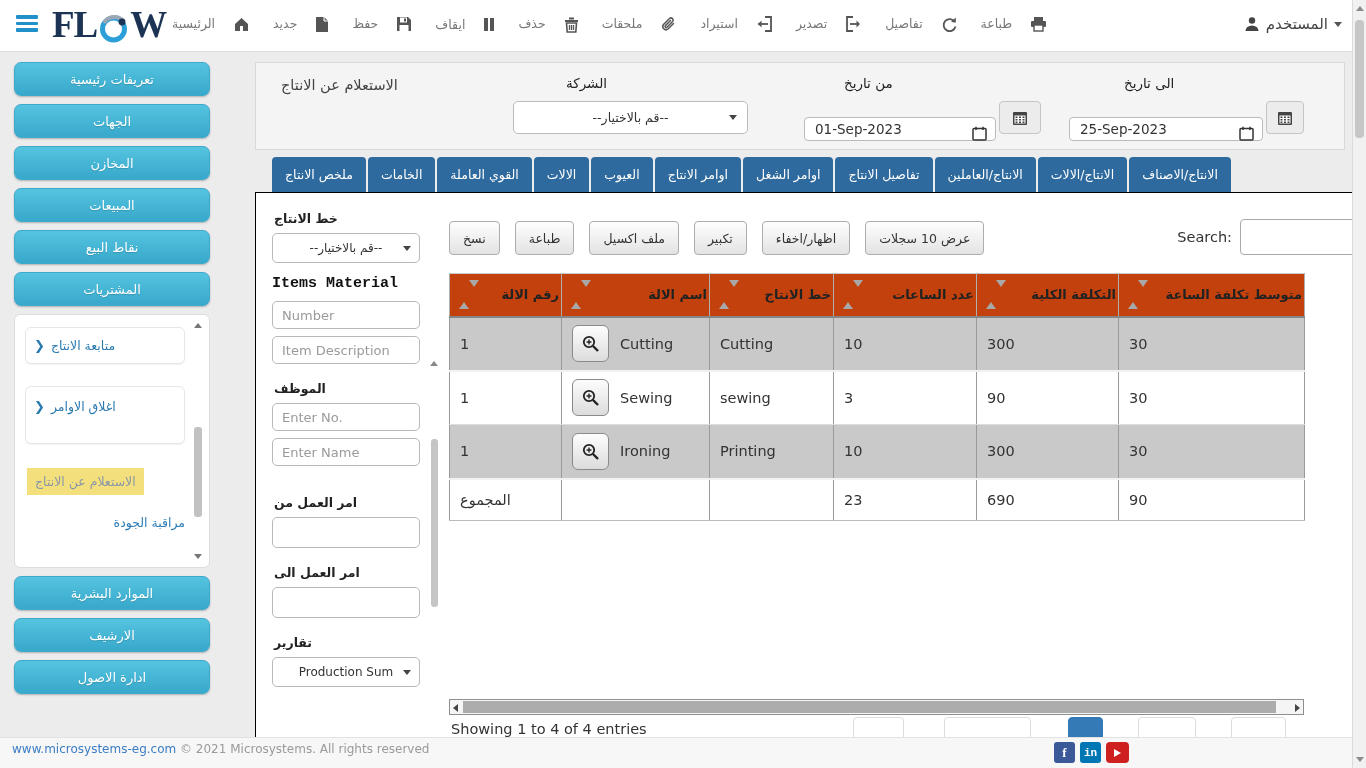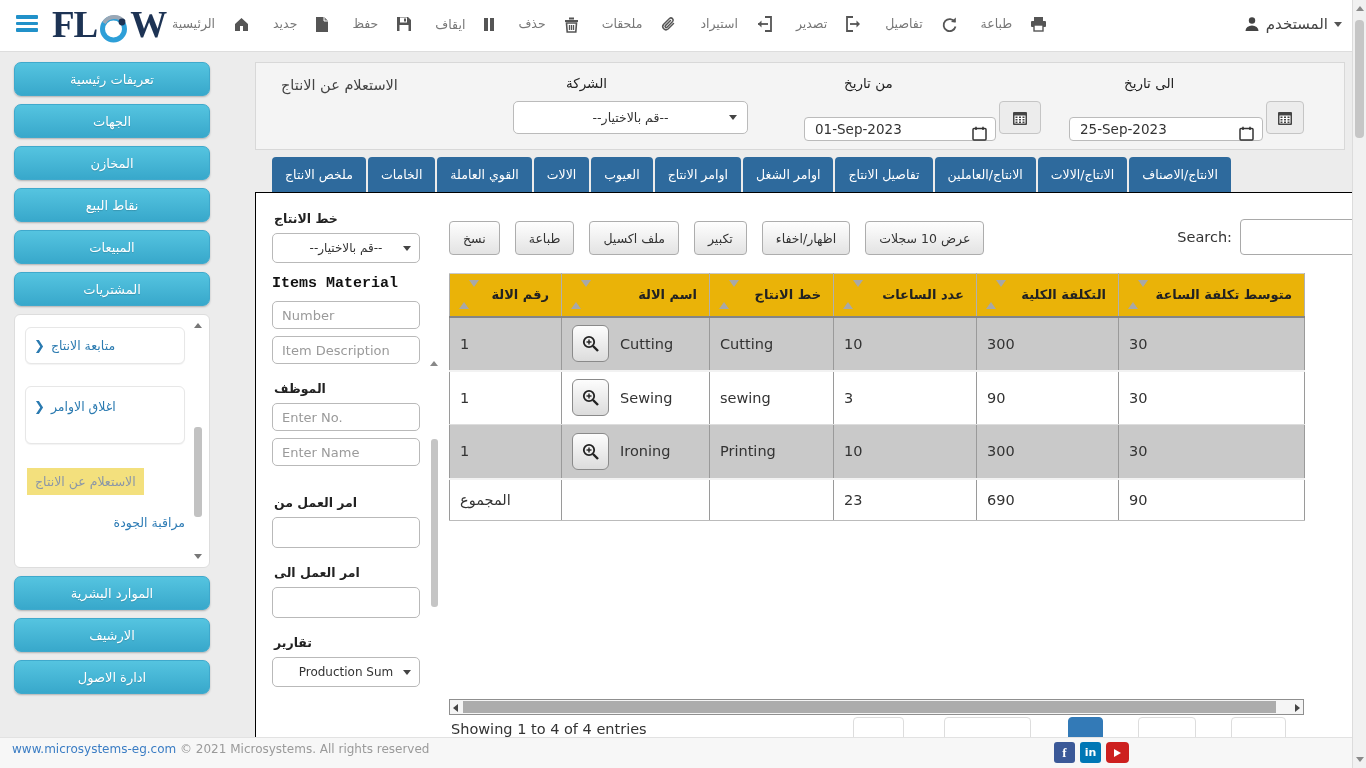--- a/index.html
+++ b/index.html
@@ -73,21 +73,21 @@
 
   
   .dt-buttons { position:absolute; left:193px; top:28px; display:flex; gap:15px; }
   .dt-btn { height:34px; padding:0 13px; background:linear-gradient(#fefefe,#e3e3e3); border:1px solid #adadad; border-radius:4px; font-size:12.5px; color:#333; display:flex; align-items:center; cursor:pointer; white-space:nowrap; }
   .search-wrap { position:absolute; right:44px; top:26px; display:flex; align-items:center; gap:8px; }
   .search-wrap .lbl { font-size:14.5px; color:#333; }
   .search-input { width:168px; height:36px; border:1px solid #a9a9a9; border-radius:4px; outline:none; padding:0 8px; font-size:14px; font-family:inherit; }
 
   
   .data-table { position:absolute; left:193px; top:80px; width:855px; border-collapse:collapse; table-layout:fixed; }
-  .data-table th { height:43px; background:#eab308; border:1px solid #b0b0b0; border-top:1px solid #c9c9c9; border-bottom:2px solid #858585; font-size:13px; color:#222; text-align:right; padding-right:12px; position:relative; font-weight:bold; }
+  .data-table th { height:43px; background:#c2410c; border:1px solid #b0b0b0; border-top:1px solid #c9c9c9; border-bottom:2px solid #858585; font-size:13px; color:#222; text-align:right; padding-right:2px; position:relative; font-weight:bold; }
   .sort-icons { position:absolute; left:9px; top:13px; }
   .sort-icons .s-up { width:0; height:0; border-left:5px solid transparent; border-right:5px solid transparent; border-bottom:7px solid #a8a8a8; margin-bottom:2px; }
   .sort-icons .s-dn { width:0; height:0; border-left:5px solid transparent; border-right:5px solid transparent; border-top:7px solid #a8a8a8; }
   .data-table td { height:54px; border-left:1px solid #9a9a9a; border-right:1px solid #9a9a9a; font-size:14.5px; color:#333; padding-left:10px; text-align:left; }
   .data-table tr.stripe td { background:#c9c9c9; border-bottom:2px solid #f2f2f2; }
   .data-table tr.plain td { background:#fff; border-bottom:1px solid #ddd; }
   .data-table tr.total td { height:42px; background:#fff; border-top:1px solid #9a9a9a; border-bottom:1px solid #bbb; }
   .machine-cell { display:flex; align-items:center; gap:11px; }
   .mag-btn { width:37px; height:37px; border:1px solid #8a8a8a; border-radius:6px; background:linear-gradient(#fdfdfd,#dcdcdc); display:flex; align-items:center; justify-content:center; cursor:pointer; flex:0 0 auto; }
 
@@ -100,21 +100,21 @@
   .dt-info { position:absolute; left:195px; top:528px; font-size:14.5px; color:#333; }
   .pager { position:absolute; top:524px; height:32px; border:1px solid #ddd; border-radius:4px; background:#fff; cursor:pointer; }
   .pager.active { background:#337ab7; border-color:#337ab7; }
 
   
   .page-footer { position:absolute; left:0; top:737px; width:1366px; height:31px; background:#f7f7f7; border-top:1px solid #e2e2e2; z-index:50; }
   .footer-text { position:absolute; left:12px; top:4px; font-size:12px; }
   .footer-text .site { color:#3b7dc4; text-decoration:none; cursor:pointer; }
   .footer-text .copy { color:#9a9a9a; }
   .socials { position:absolute; left:1054px; top:4px; display:flex; gap:5px; }
-  .soc { width:21px; height:21px; border-radius:3px; display:flex; align-items:center; justify-content:center; color:#fff; font-size:13px; font-weight:bold; cursor:pointer; }
+  .soc { width:21px; height:21px; border-radius:3px; display:flex; align-items:center; justify-content:center; color:#fff; font-size:13px; font-weight:bold; cursor:pointer;font-family:Liberation Mono, monospace; }
   .soc.fb { background:#3b5998; font-family:"Liberation Serif",serif; }
   .soc.li { background:#0077b5; font-size:11px; }
   .soc.yt { background:#cd201f; width:23px; border-radius:4px; }
   .yt-play { width:0; height:0; border-top:4px solid transparent; border-bottom:4px solid transparent; border-left:7px solid #fff; }
 
   .rtl { direction:rtl; }
 </style>
 </head>
 <body>
 
@@ -222,22 +222,22 @@
       </svg>
     <span class="lbl rtl">المستخدم</span>
     <span class="caret"></span>
   </div>
 </div>
 
 <div class="sidebar">
   <div class="side-btn rtl">تعريفات رئيسية</div>
   <div class="side-btn rtl">الجهات</div>
   <div class="side-btn rtl">المخازن</div>
+  <div class="side-btn rtl">المبيعات</div>
   <div class="side-btn rtl">نقاط البيع</div>
-  <div class="side-btn rtl">المبيعات</div>
   <div class="side-btn rtl">المشتريات</div>
 
   <div class="submenu">
     <div class="submenu-card">
       <div class="submenu-link">
           <span class="submenu-arrow">❯</span>
           <span class="rtl">متابعة الانتاج</span>
         </div>
     </div>
     <div class="submenu-card tall">

